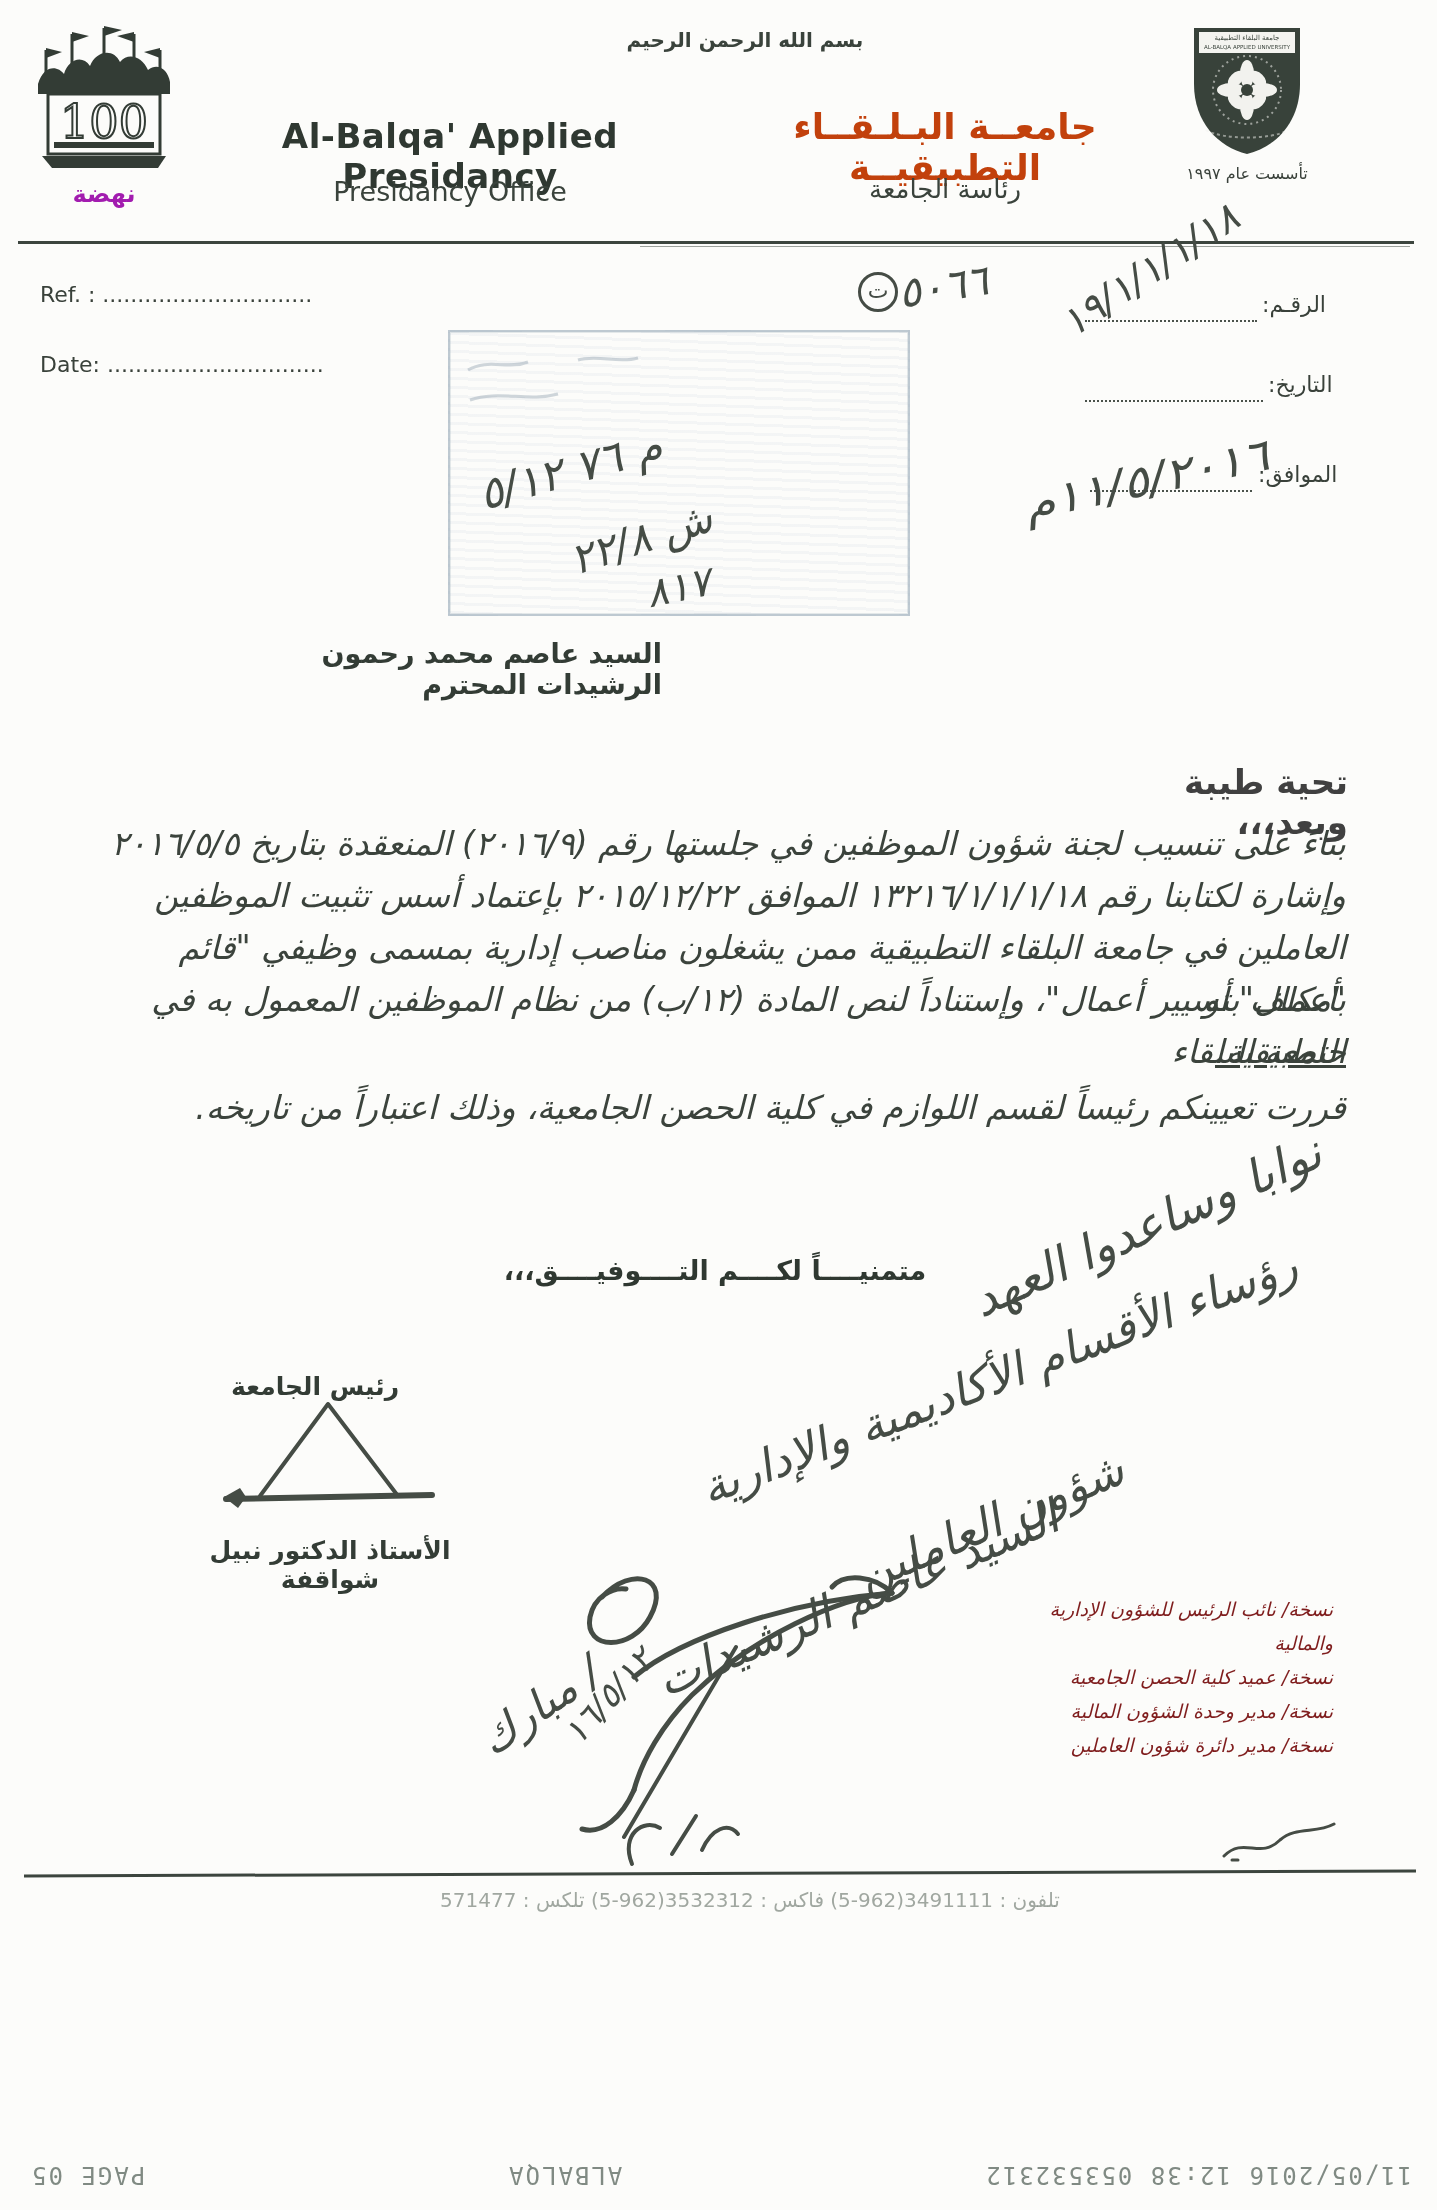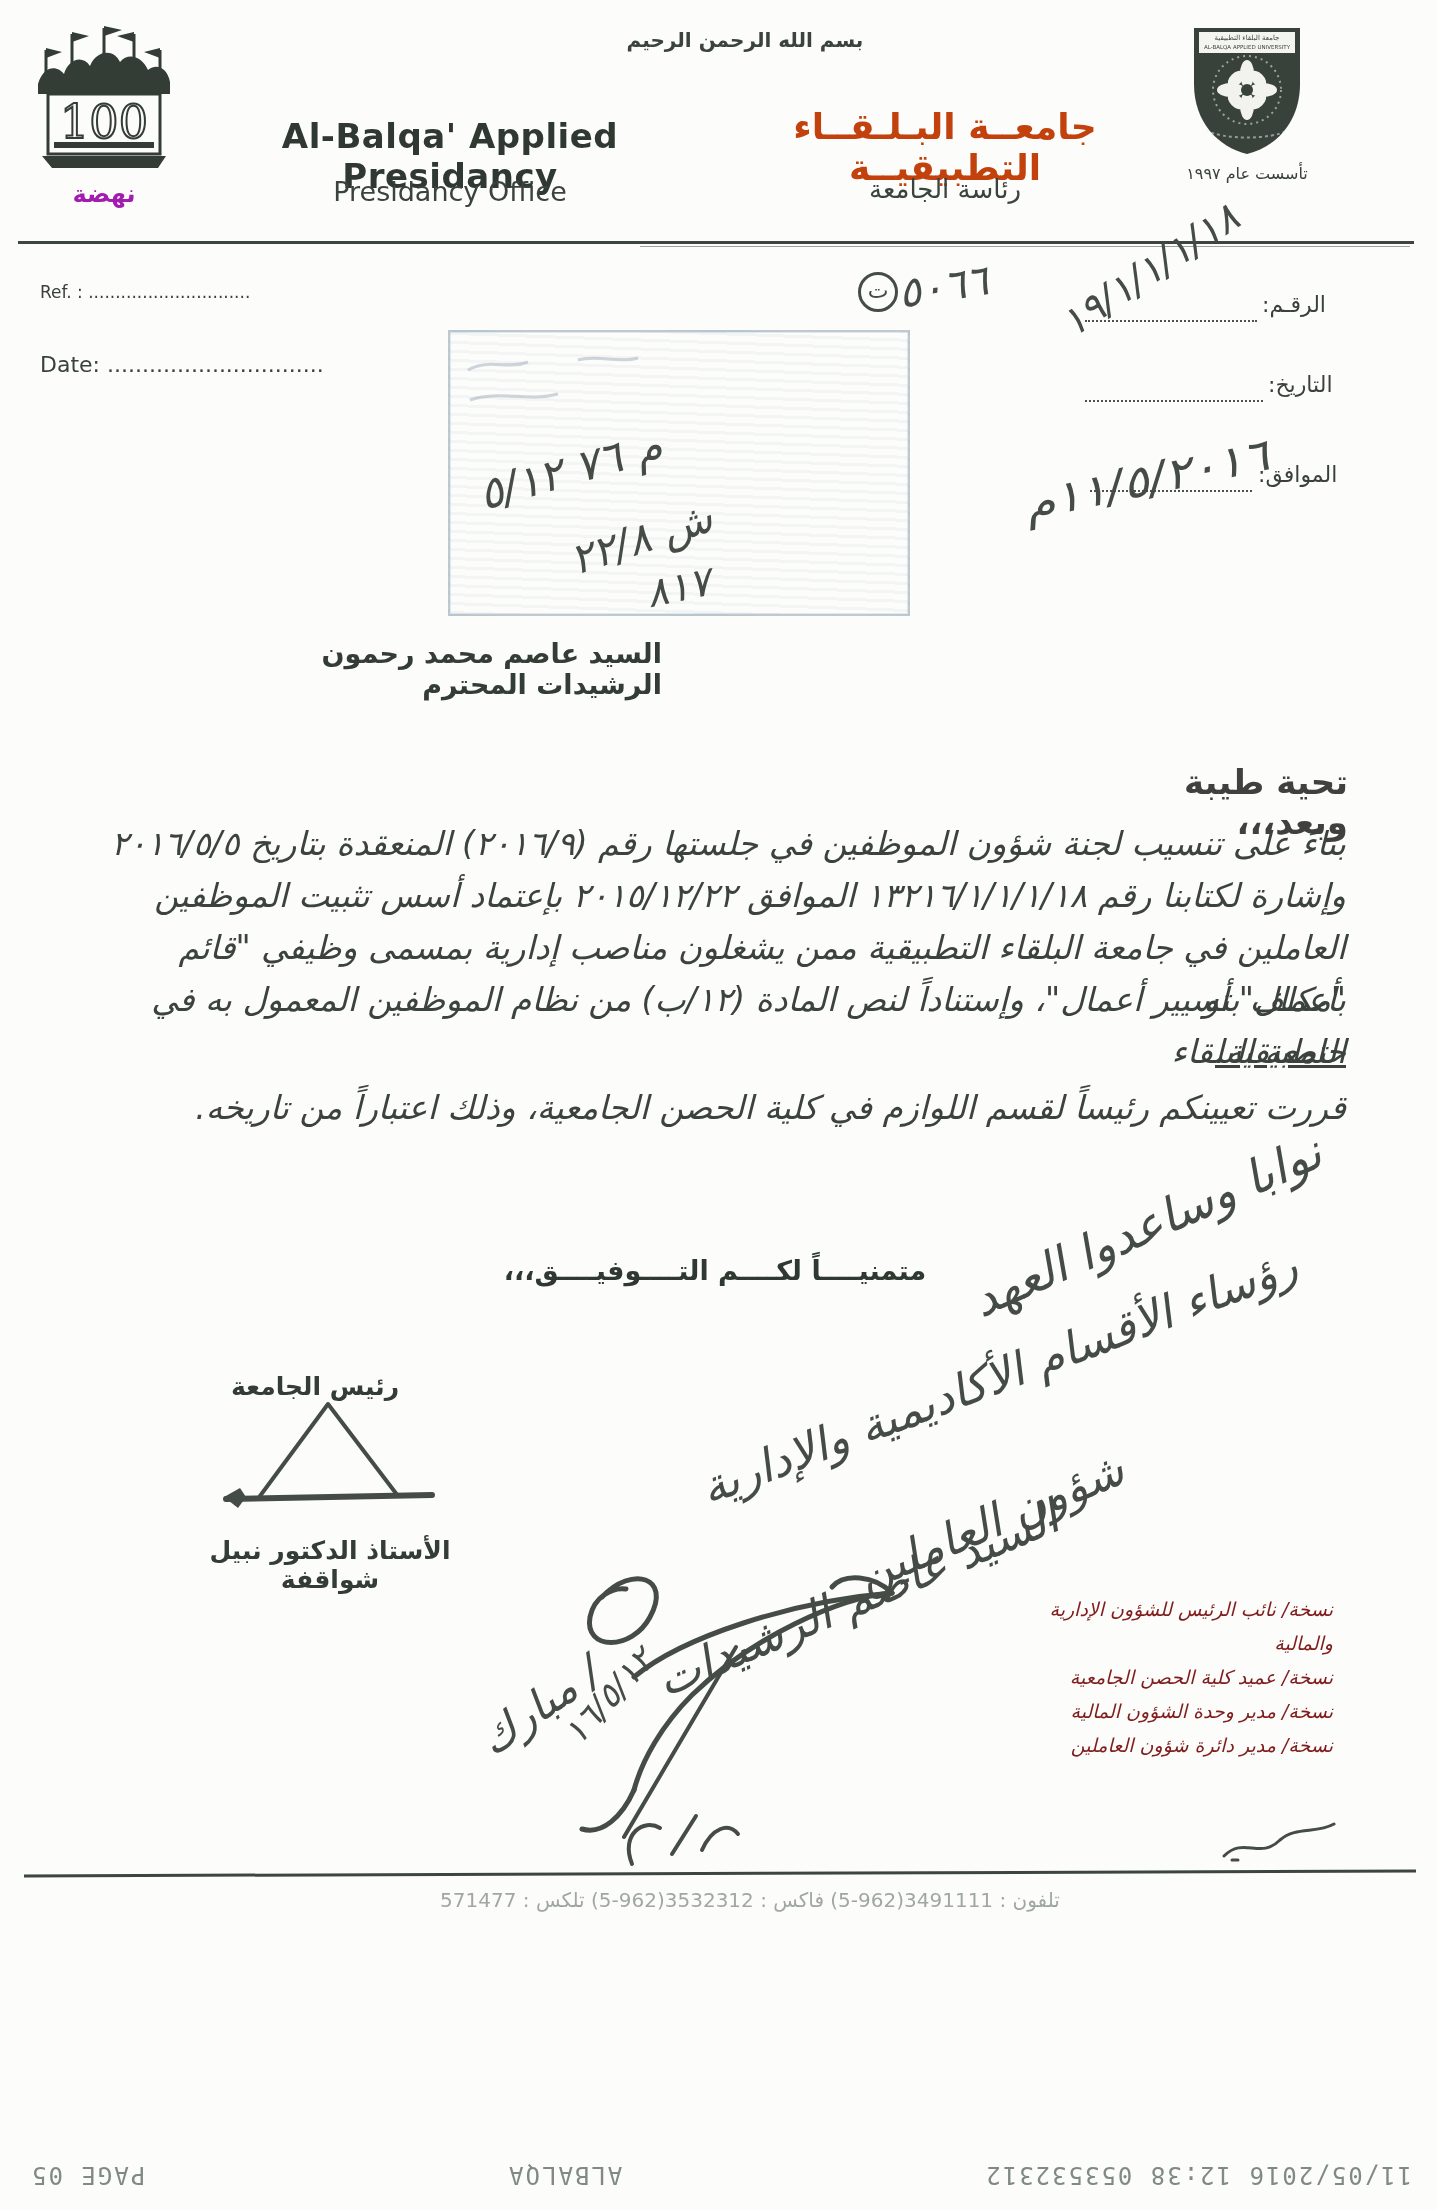--- a/index.html
+++ b/index.html
@@ -83,21 +83,21 @@
       <circle cx="61" cy="68" r="6" fill="#38423a"></circle>
       <circle cx="61" cy="68" r="34" fill="none" stroke="#f2f2ee" stroke-width="2" stroke-dasharray="2 4" opacity=".55"></circle>
       <path d="M20,108 C35,118 87,118 102,108" stroke="#f2f2ee" stroke-width="2" fill="none" stroke-dasharray="3 3" opacity=".5"></path>
     </svg>
     <div class="ar ctr" style="font-size:16px;color:#39413a;margin-top:4px;">تأسست عام ١٩٩٧</div>
   </div>
 
   <div class="n rule" style="left:18px;top:241px;width:1396px;height:3px;"></div>
   <div class="n rule" style="left:640px;top:246px;width:770px;height:1px;opacity:.5;"></div>
 
-  <div class="n" style="left:40px;top:282px;font-size:17px;color:#39413a;">Ref. : ..............................</div>
+  <div class="n" style="left:40px;top:282px;font-size:22px;color:#39413a;">Ref. : ..............................</div>
   <div class="n" style="left:40px;top:352px;font-size:22px;color:#39413a;">Date: ...............................</div>
 
   <div class="n ar" style="left:1262px;top:292px;font-size:22px;color:#39413a;">الرقـم:</div>
   <div class="n dots" style="left:1085px;top:300px;width:172px;"></div>
   <div class="n ar" style="left:1268px;top:372px;font-size:22px;color:#39413a;">التاريخ:</div>
   <div class="n dots" style="left:1085px;top:380px;width:178px;"></div>
   <div class="n ar" style="left:1258px;top:462px;font-size:22px;color:#39413a;">الموافق:</div>
   <div class="n dots" style="left:1090px;top:470px;width:162px;"></div>
 
   <div class="n hand ar" style="left:1078px;top:300px;width:210px;font-size:40px;transform:rotate(-34deg);transform-origin:left bottom;">١٩/١/١/١/١٨</div>

